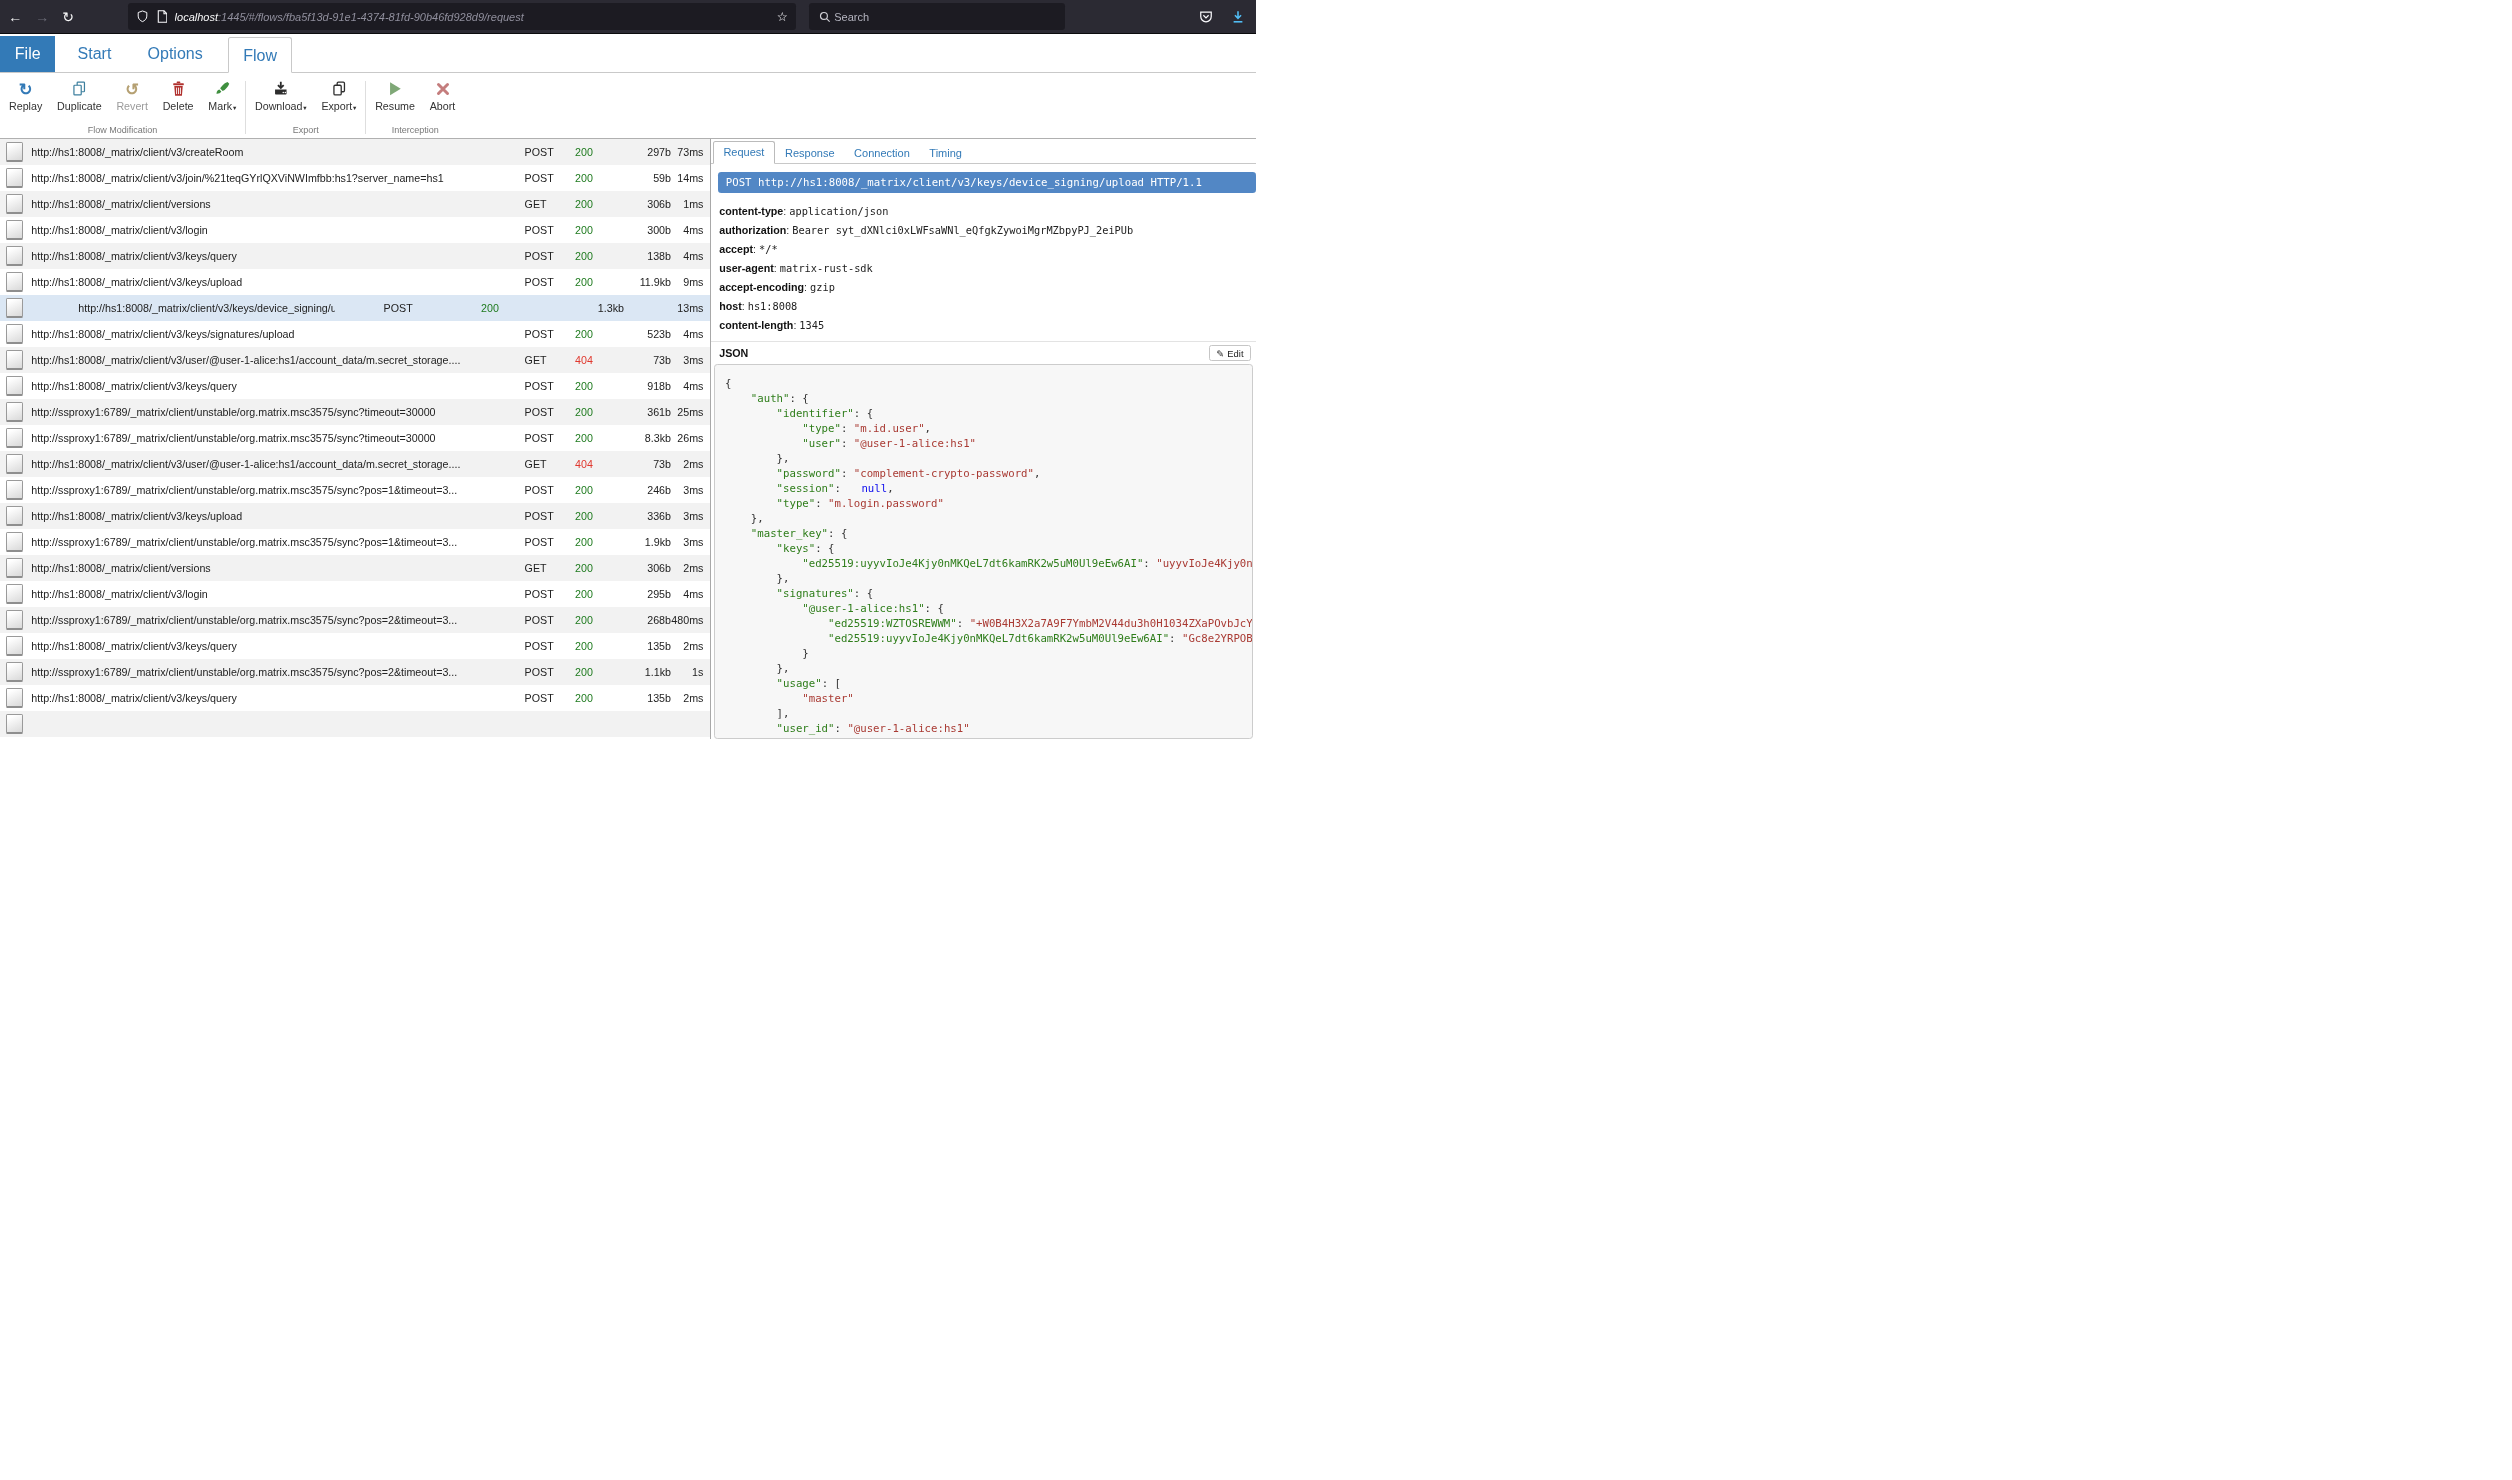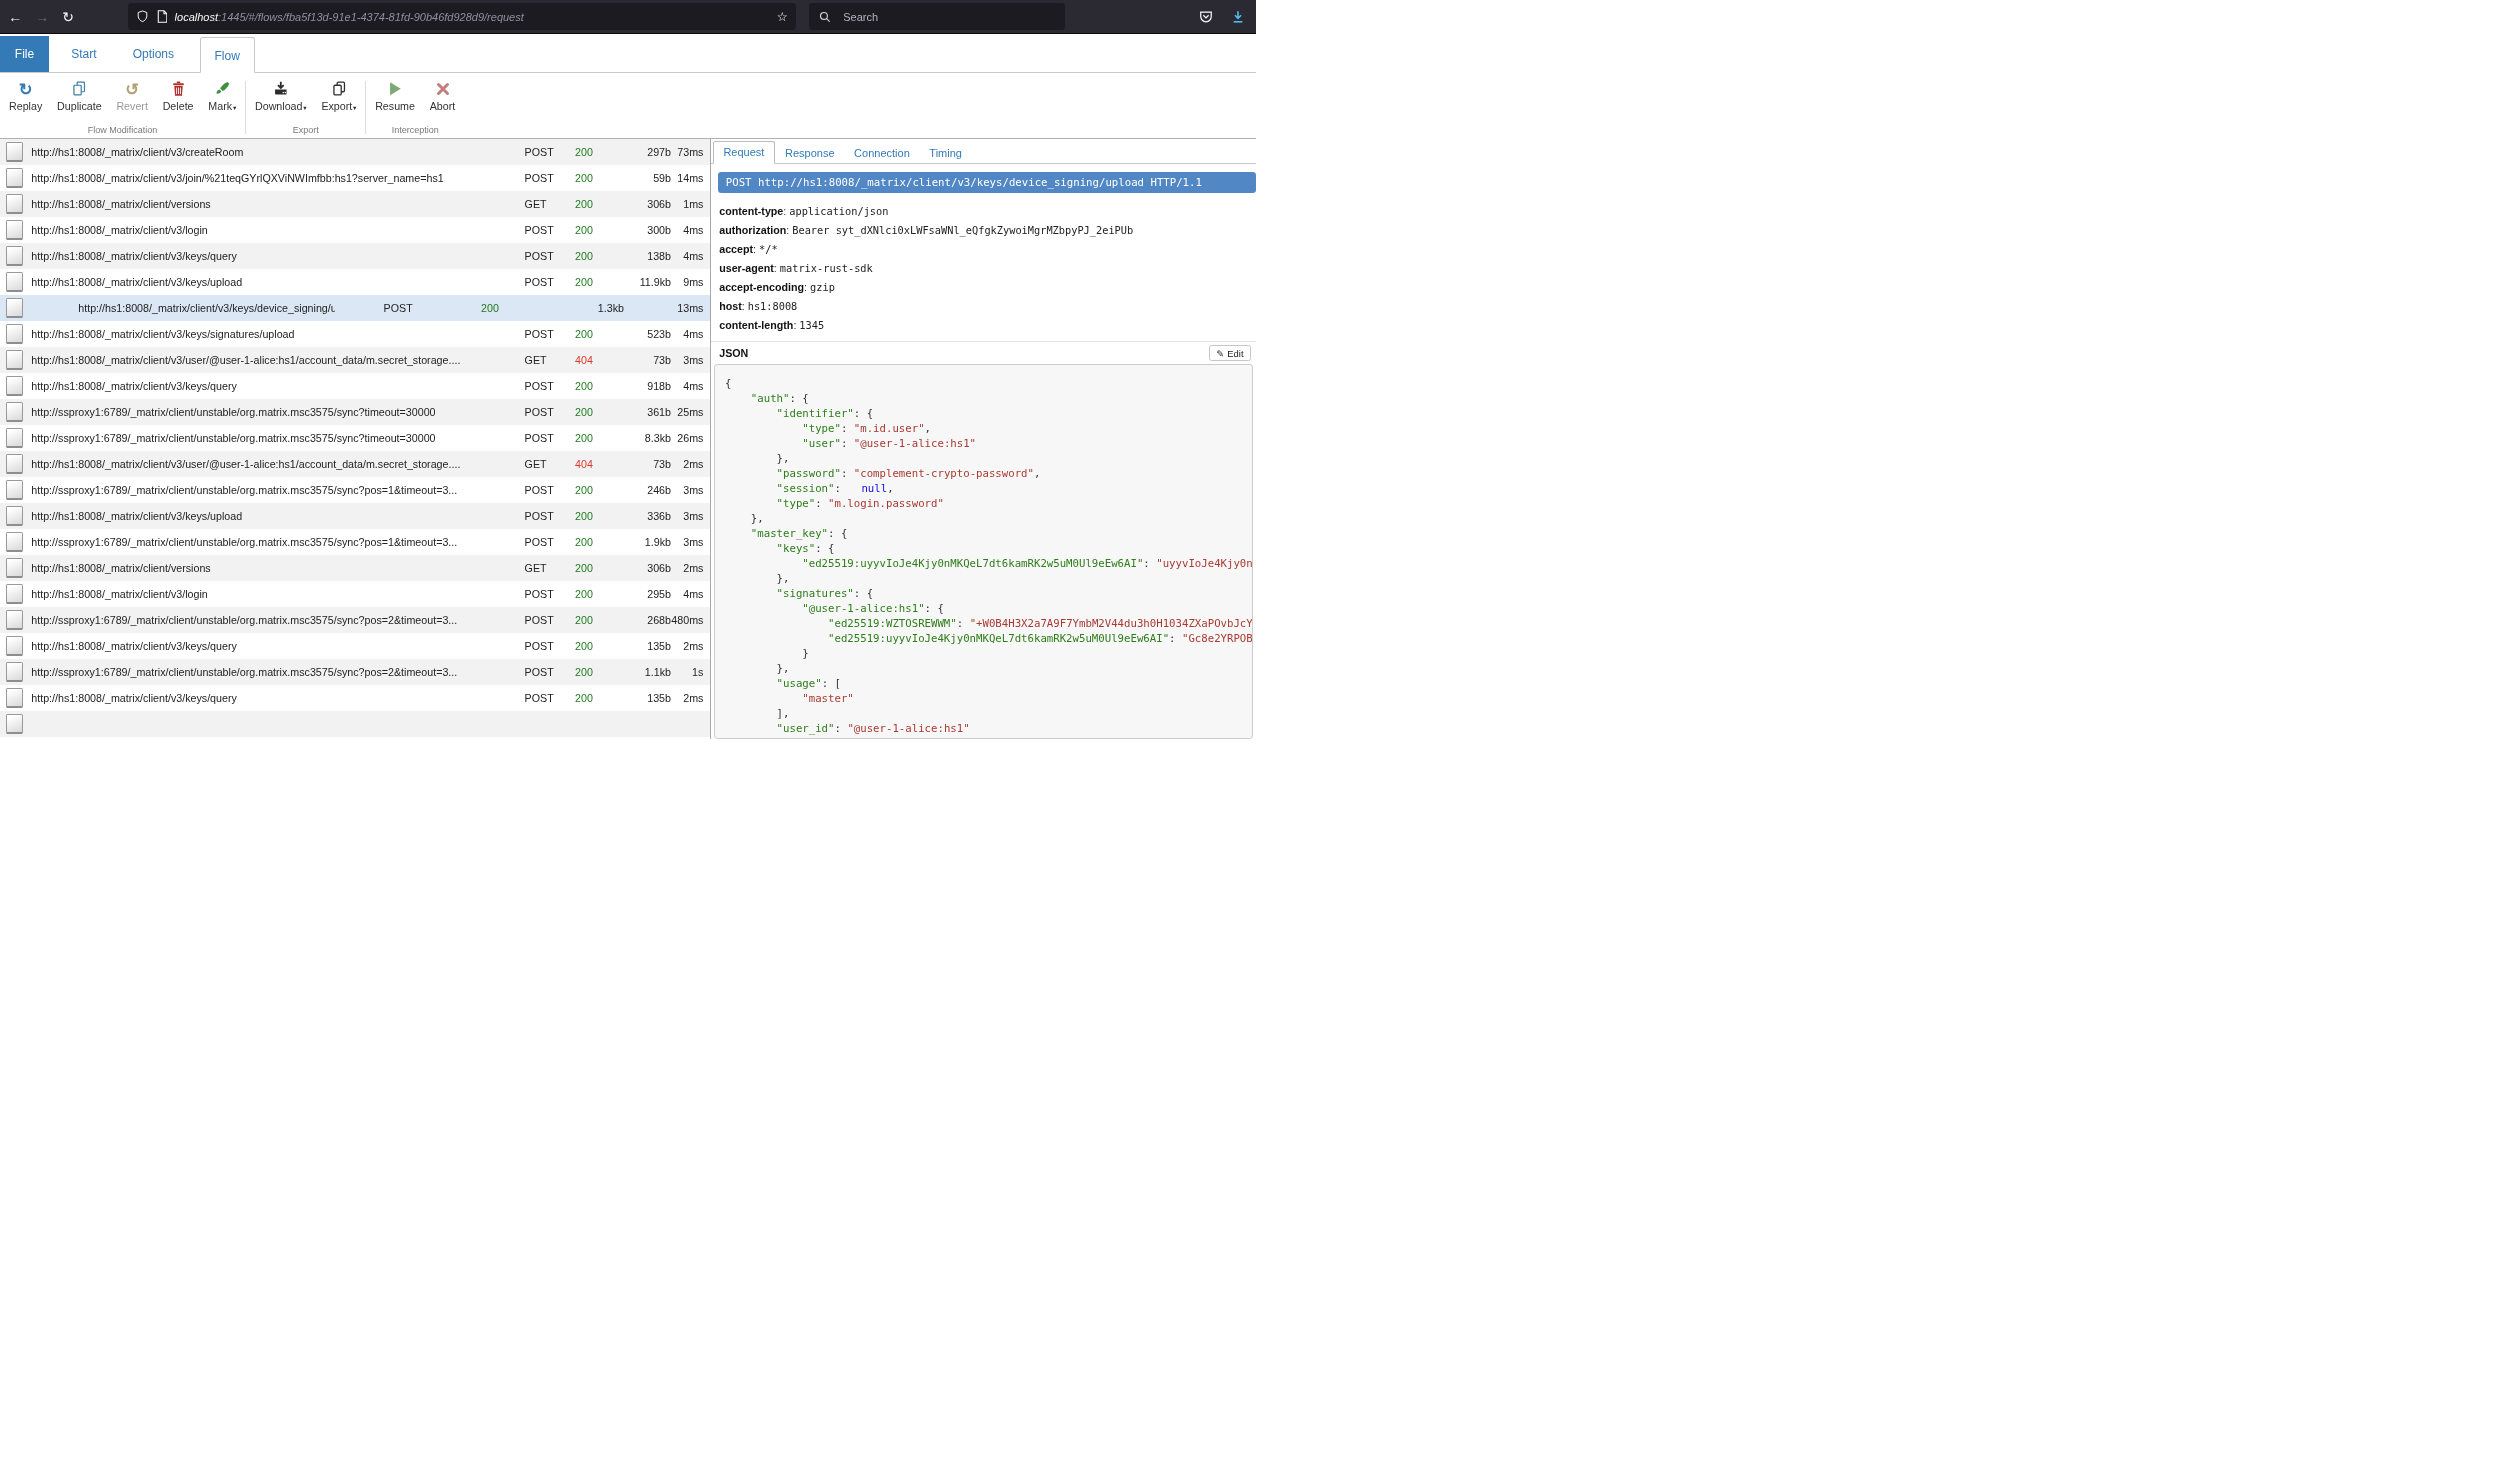--- a/index.html
+++ b/index.html
@@ -13,28 +13,28 @@
   .navbtns { display:flex; align-items:center; margin-left:8.2px; gap:13px; }
   .navbtn { color:#f9f9fa; font-size:14px; line-height:1; }
   .navbtn.dim { color:#6c6c78; }
   .url-bar { width:668px; height:27px; margin-left:54px; background:#1c1b22;
     border-radius:3.3px; display:flex; align-items:center; padding:0 8.2px; gap:7.4px; }
   .url-text { flex:1; font-size:11px; white-space:nowrap; overflow:hidden;font-style:italic; }
   .url-host { color:#f9f9fa; }
   .url-rest { color:#908f9d; }
   .star { color:#fbfbfe; font-size:12.3px; }
   .search-bar { width:256px; height:27px; margin-left:13px; background:#1c1b22;
-    border-radius:3.3px; display:flex; align-items:center; padding:0 9.8px; gap:13px;
+    border-radius:3.3px; display:flex; align-items:center; padding:0 9.8px; gap:4px;
     color:#b4b4bf; font-size:11px; }
   .chrome-right { margin-left:auto; margin-right:11.5px; display:flex; gap:18px; align-items:center; }
 
   
   .menu-row { height:39px; background:#fff; border-bottom:0.8px solid #c9c9c9;
     display:flex; align-items:flex-end; padding-top:2.5px; }
-  .menu-item { height:36px; line-height:36px; padding:0 14px; font-size:12px;
+  .menu-item { height:36px; line-height:36px; padding:0 14px; font-size:16px;
     color:#337ab7; cursor:pointer; }
   .menu-item.solid { background:#337ab7; color:#fff; padding:0 14.8px; }
   .menu-item.gap { margin-left:8.2px; }
   .menu-item.tab-active { background:#fff; border:0.8px solid #c9c9c9; border-bottom:0.8px solid #fff;
     margin-bottom:-0.8px; border-radius:2.5px 2.5px 0 0; margin-left:11.5px; }
 
   
   .toolbar { height:66px; background:#fff; border-bottom:0.8px solid #b0b0b0; display:flex; }
   .tgroup { display:flex; flex-direction:column; }
   .tbuttons { display:flex; flex:1; padding:5.7px 1.6px 0 1.6px; }

